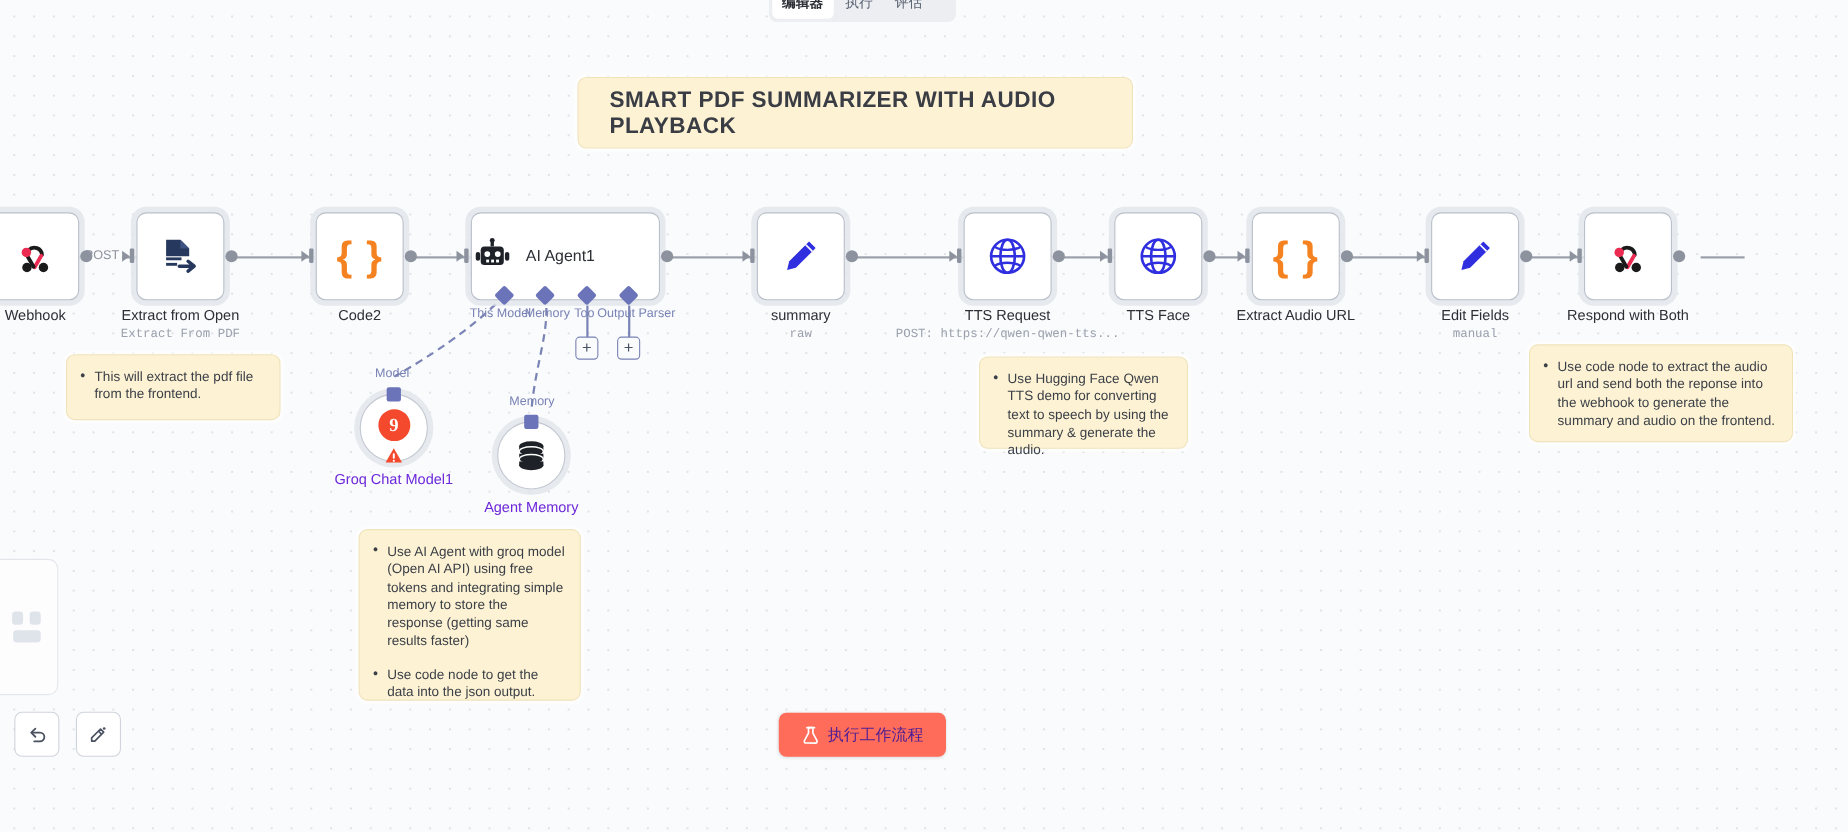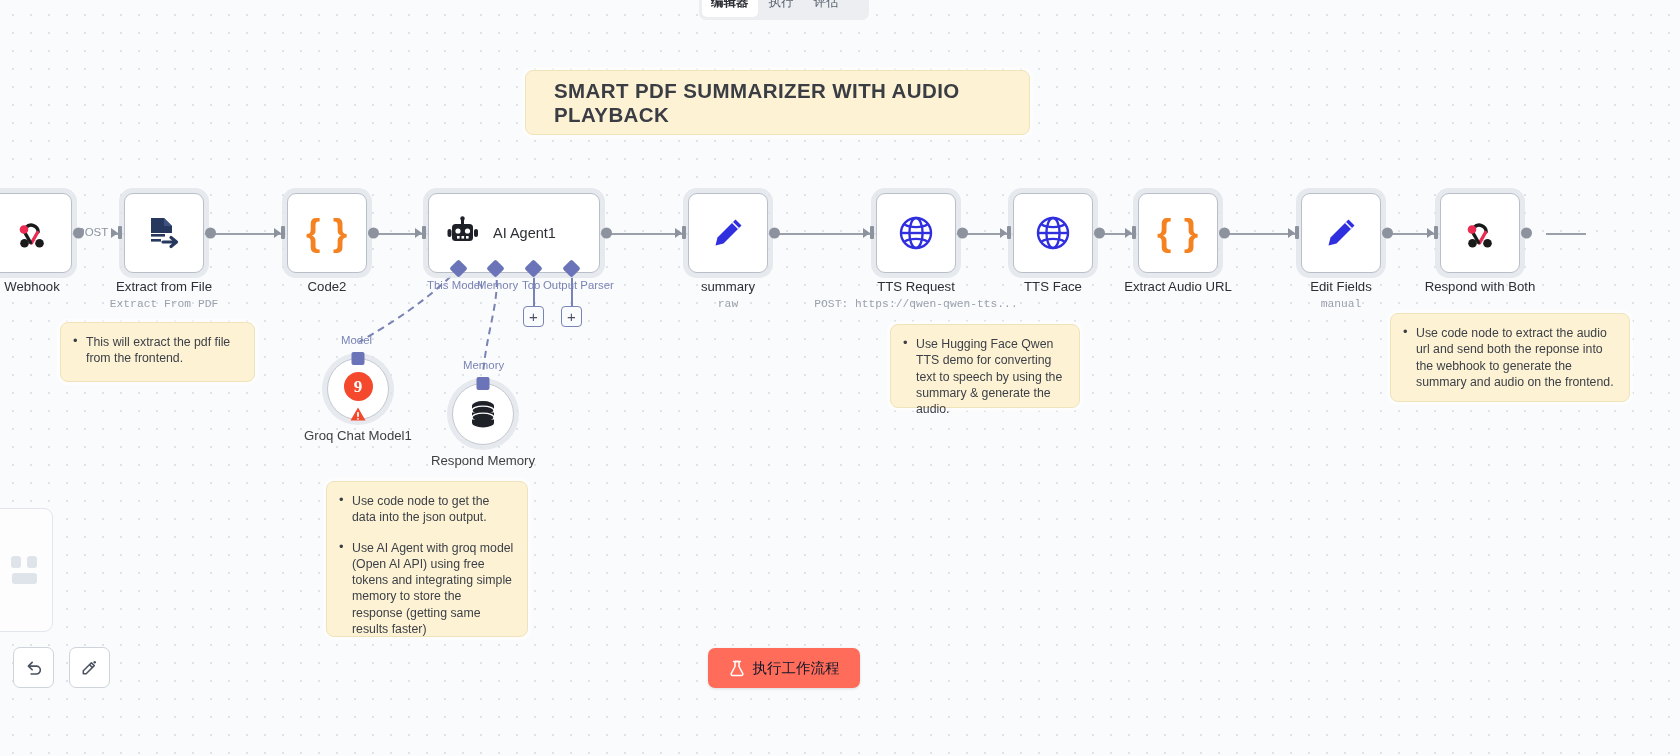--- a/index.html
+++ b/index.html
@@ -66,21 +66,21 @@
   .node{
     position:absolute; width:80px; height:80px; z-index:10;
   }
   .node .box{
     width:80px; height:80px; background:#ffffff;
     border:1px solid #b9bfc9; border-radius:9px;
     box-shadow:0 0 0 5px rgba(226,229,235,.85);
     display:flex; align-items:center; justify-content:center;
   }
   .node.wide{ width:172px; }
-  .node.wide .box{ width:172px; justify-content:flex-start; padding-left:15px; gap:13px; }
+  .node.wide .box{ width:172px; justify-content:flex-start; gap:13px; }
   .node .caption{
     position:absolute; top:86px; left:50%; transform:translateX(-50%);
     font-size:13.2px; color:#2c2f35; white-space:nowrap; text-align:center;
   }
   .node .subcaption{
     position:absolute; top:105px; left:50%; transform:translateX(-50%);
     font-size:11.3px; color:#9aa1ad; white-space:nowrap; text-align:left;font-family:Liberation Mono, monospace;
   }
   .node .nodelabel{ font-size:14.5px; color:#2c2f35; }
 
@@ -136,27 +136,27 @@
   
   .subnode{ position:absolute; z-index:10; }
   .subnode .circ{
     width:62px; height:62px; border-radius:50%;
     background:#ffffff; border:1px solid #c3c8d1;
     box-shadow:0 0 0 5px rgba(226,229,235,.85);
     display:flex; align-items:center; justify-content:center;
   }
   .subnode .caption{
     position:absolute; top:70px; left:50%; transform:translateX(-50%);
-    font-size:13.2px; color:#404040; white-space:nowrap;
+    font-size:13.2px; color:#6d28d9; white-space:nowrap;
   }
 
   
   .runbtn{
     position:absolute; left:708px; top:648px; width:152px; height:40px;
-    background:#ff6d5a; border-radius:7px; color:#0f172a;
+    background:#ff6d5a; border-radius:7px; color:#4c1d95;
     display:flex; align-items:center; justify-content:center; gap:8px;
     font-size:14.5px; z-index:25; cursor:pointer;
     box-shadow:0 1px 3px rgba(0,0,0,.12);
   }
 
   
   .ctrlbtn{
     position:absolute; width:41px; height:41px; background:#fff;
     border:1px solid #cfd4dc; border-radius:7px; z-index:25;
     display:flex; align-items:center; justify-content:center; cursor:pointer;
@@ -220,21 +220,21 @@
     <svg width="42" height="42" viewBox="0 0 42 42">
       <path d="M8 6h13l8 8v7H8z" fill="#26385e"></path>
       <path d="M21 6v8h8z" fill="#3d5280"></path>
       <rect x="8" y="22" width="14" height="2.6" fill="#26385e"></rect>
       <rect x="8" y="27" width="10" height="2.6" fill="#26385e"></rect>
       <path d="M20 30h12M28 25.5l5.5 4.5-5.5 4.5" fill="none" stroke="#26385e" stroke-width="3.2" stroke-linecap="round" stroke-linejoin="round"></path>
     </svg>
   </div>
   <div class="inarrow"></div>
   <div class="outdot"></div>
-  <div class="caption">Extract from File</div>
+  <div class="caption">Extract from Open</div>
   <div class="subcaption">Extract From PDF</div>
 </div>
 
 <div class="node" style="left:287px; top:193px;">
   <div class="box">
     <span style="font-size:37px;color:#f58220;font-weight:600;letter-spacing:1px;font-family:'Liberation Sans',sans-serif;">{&nbsp;}</span>
   </div>
   <div class="inarrow"></div>
   <div class="outdot"></div>
   <div class="caption">Code2</div>
@@ -310,21 +310,21 @@
     <svg width="34" height="34" viewBox="0 0 34 34">
       <ellipse cx="17" cy="8.5" rx="11" ry="4.4" fill="#1e2228"></ellipse>
       <rect x="6" y="8.5" width="22" height="5" fill="#1e2228"></rect>
       <ellipse cx="17" cy="13.5" rx="11" ry="4.4" fill="#1e2228" stroke="#fff" stroke-width="1.3"></ellipse>
       <rect x="6" y="15.5" width="22" height="5" fill="#1e2228"></rect>
       <ellipse cx="17" cy="20.5" rx="11" ry="4.4" fill="#1e2228" stroke="#fff" stroke-width="1.3"></ellipse>
       <rect x="6" y="22.5" width="22" height="3.5" fill="#1e2228"></rect>
       <ellipse cx="17" cy="26" rx="11" ry="4.4" fill="#1e2228"></ellipse>
     </svg>
   </div>
-  <div class="caption">Respond Memory</div>
+  <div class="caption">Agent Memory</div>
 </div>
 
 <div class="node" style="left:688px; top:193px;">
   <div class="box">
     <svg width="40" height="40" viewBox="0 0 40 40">
       <path d="M27.5 6.5l6 6-18 18-8 2 2-8z" fill="#2f2fe0"></path>
       <path d="M24.5 9.5l6 6" stroke="#fff" stroke-width="1.6"></path>
     </svg>
   </div>
   <div class="inarrow"></div>
@@ -403,22 +403,22 @@
 </div>
 
 <div class="sticky note-pdf">
   <ul>
     <li>This will extract the pdf file from the frontend.</li>
   </ul>
 </div>
 
 <div class="sticky note-code">
   <ul>
+    <li>Use AI Agent with groq model (Open AI API) using free tokens and integrating simple memory to store the response (getting same results faster)</li>
     <li>Use code node to get the data into the json output.</li>
-    <li>Use AI Agent with groq model (Open AI API) using free tokens and integrating simple memory to store the response (getting same results faster)</li>
   </ul>
 </div>
 
 <div class="sticky note-tts">
   <ul>
     <li>Use Hugging Face Qwen TTS demo for converting text to speech by using the summary &amp; generate the audio.</li>
   </ul>
 </div>
 
 <div class="sticky note-resp">

